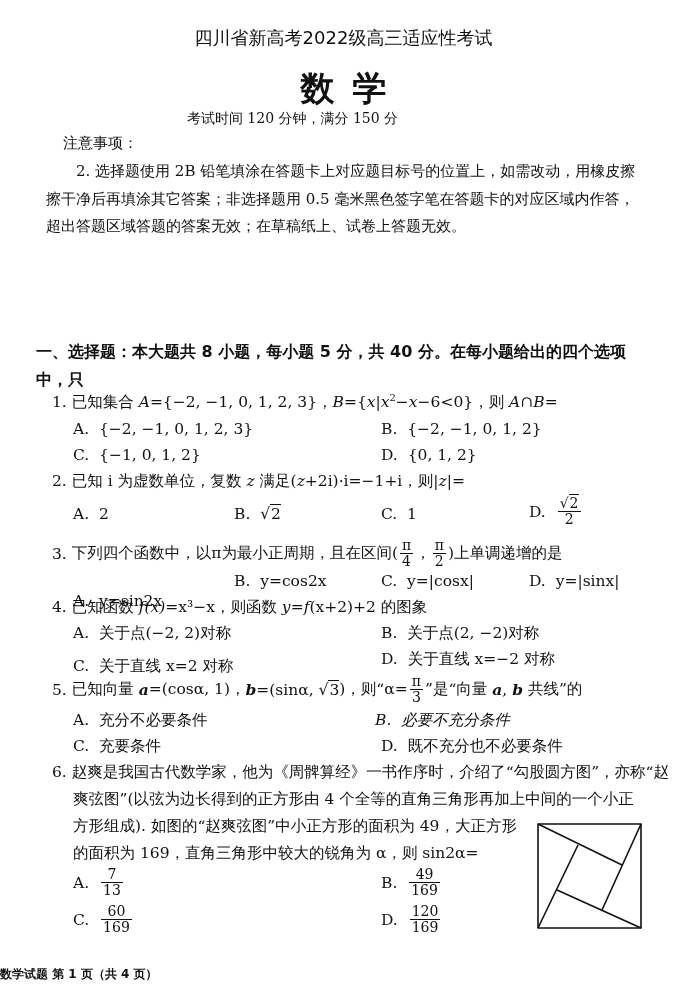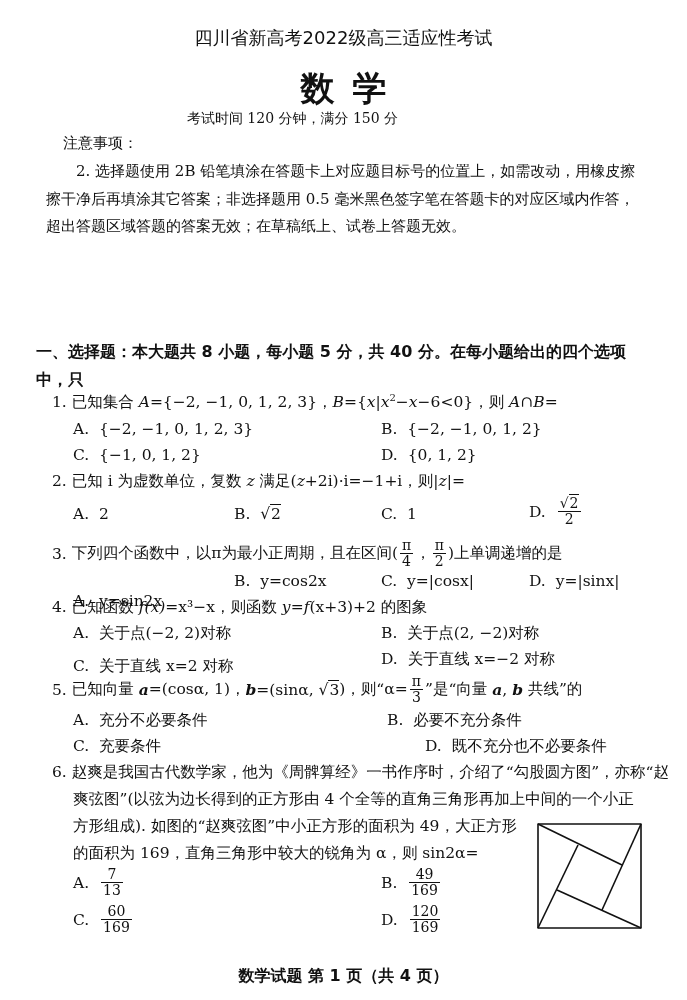--- a/index.html
+++ b/index.html
@@ -18,21 +18,21 @@
   .section { left: 36px; top: 338px; width: 620px; white-space: normal; font-size: 16px; font-weight: bold; line-height: 28px; font-family: "DejaVu Sans", sans-serif; }
   .section .indent { padding-left: 2em; display: block; }
   .q { font-size: 15.5px; }
   .opt { font-size: 15.5px; }
   i.m { font-style: italic; }
   b.v { font-weight: bold; font-style: italic; }
   .frac { display: inline-block; vertical-align: middle; text-align: center; font-size: 14px; line-height: 15px; margin: 0 2px; }
   .frac .num { display: block; border-bottom: 1px solid #111; padding: 0 2px; }
   .frac .den { display: block; padding: 0 2px; }
   .sqrt { border-top: 1px solid #111; padding-left: 1px; }
-  .footer { left: 0; width: 687px; top: 966px; text-align: center; font-size: 16px; font-weight: bold; font-family: "DejaVu Sans", sans-serif; }
+  .footer { left: 0; width: 687px; top: 966px; font-size: 12px; font-weight: bold; font-family: "DejaVu Sans", sans-serif; }
   svg.diagram { position: absolute; left: 535px; top: 820px; }
 </style>
 </head>
 <body>
 
 <div class="abs title">四川省新高考2022级高三适应性考试</div>
 <div class="abs subject">数学</div>
 <div class="abs timeinfo">考试时间 120 分钟，满分 150 分</div>
 
 <div class="abs notice-head">注意事项：</div>
@@ -66,35 +66,35 @@
   <span style="vertical-align:middle">3.</span>
   <span style="vertical-align:middle">下列四个函数中，以π为最小正周期，且在区间(</span><span class="frac"><span class="num">π</span><span class="den">4</span></span><span style="vertical-align:middle">，</span><span class="frac"><span class="num">π</span><span class="den">2</span></span><span style="vertical-align:middle">)上单调递增的是</span>
 </div>
 <div class="abs opt" style="left:73px; top:592px;"><span>A.</span>&nbsp; <i class="m" style="font-style:normal">y=sin2x</i></div>
 <div class="abs opt" style="left:234px; top:572px;"><span>B.</span>&nbsp; <span>y=cos2x</span></div>
 <div class="abs opt" style="left:381px; top:572px;"><span>C.</span>&nbsp; <span>y=|cosx|</span></div>
 <div class="abs opt" style="left:529px; top:572px;"><span>D.</span>&nbsp; <span>y=|sinx|</span></div>
 
 <div class="abs q" style="left:52px; top:597px;">
   <span>4.</span>
-  <span>已知函数 </span><i class="m">f(x)</i><span>=x³−x，则函数 </span><i class="m">y</i><span>=</span><i class="m">f</i><span>(x+3)+2 的图象</span>
+  <span>已知函数 </span><i class="m">f(x)</i><span>=x³−x，则函数 </span><i class="m">y</i><span>=</span><i class="m">f</i><span>(x+2)+2 的图象</span>
 </div>
 <div class="abs opt" style="left:73px; top:623px;"><span>A.</span>&nbsp; <span>关于点(−2, 2)对称</span></div>
 <div class="abs opt" style="left:381px; top:623px;"><span>B.</span>&nbsp; <span>关于点(2, −2)对称</span></div>
 <div class="abs opt" style="left:73px; top:656px;"><span>C.</span>&nbsp; <span>关于直线 x=2 对称</span></div>
 <div class="abs opt" style="left:381px; top:649px;"><span>D.</span>&nbsp; <span>关于直线 x=−2 对称</span></div>
 
 <div class="abs q" style="left:52px; top:674px;">
   <span style="vertical-align:middle">5.</span>
   <span style="vertical-align:middle">已知向量 </span><b class="v" style="vertical-align:middle">a</b><span style="vertical-align:middle">=(cosα, 1)，</span><b class="v" style="vertical-align:middle">b</b><span style="vertical-align:middle">=(sinα, </span><span style="vertical-align:middle">√</span><span class="sqrt" style="vertical-align:middle">3</span><span style="vertical-align:middle">)，则“α=</span><span class="frac"><span class="num">π</span><span class="den">3</span></span><span style="vertical-align:middle">”是“向量 </span><b class="v" style="vertical-align:middle">a</b><span style="vertical-align:middle">, </span><b class="v" style="vertical-align:middle">b</b><span style="vertical-align:middle"> 共线”的</span>
 </div>
 <div class="abs opt" style="left:73px; top:710px;"><span>A.</span>&nbsp; <span>充分不必要条件</span></div>
-<div class="abs opt" style="left:387px; top:710px;"><span>B.</span>&nbsp; <span>必要不充分条件</span></div>
+<div class="abs opt" style="left:375px; top:710px;font-style:italic;"><span>B.</span>&nbsp; <span>必要不充分条件</span></div>
 <div class="abs opt" style="left:73px; top:736px;"><span>C.</span>&nbsp; <span>充要条件</span></div>
-<div class="abs opt" style="left:381px; top:736px;margin-left:44px;"><span>D.</span>&nbsp; <span>既不充分也不必要条件</span></div>
+<div class="abs opt" style="left:381px; top:736px;"><span>D.</span>&nbsp; <span>既不充分也不必要条件</span></div>
 
 <div class="abs q" style="left:52px; top:762px;">
   <span>6.</span>
   <span>赵爽是我国古代数学家，他为《周髀算经》一书作序时，介绍了“勾股圆方图”，亦称“赵</span>
 </div>
 <div class="abs q" style="left:73px; top:789px;text-align:right;">爽弦图”(以弦为边长得到的正方形由 4 个全等的直角三角形再加上中间的一个小正</div>
 <div class="abs q" style="left:73px; top:816px;">方形组成). 如图的“赵爽弦图”中小正方形的面积为 49，大正方形</div>
 <div class="abs q" style="left:73px; top:843px;">的面积为 169，直角三角形中较大的锐角为 α，则 sin2α=</div>
 
 <div class="abs opt" style="left:73px; top:867px;"><span style="vertical-align:middle">A.</span>&nbsp; <span class="frac"><span class="num">7</span><span class="den">13</span></span></div>

